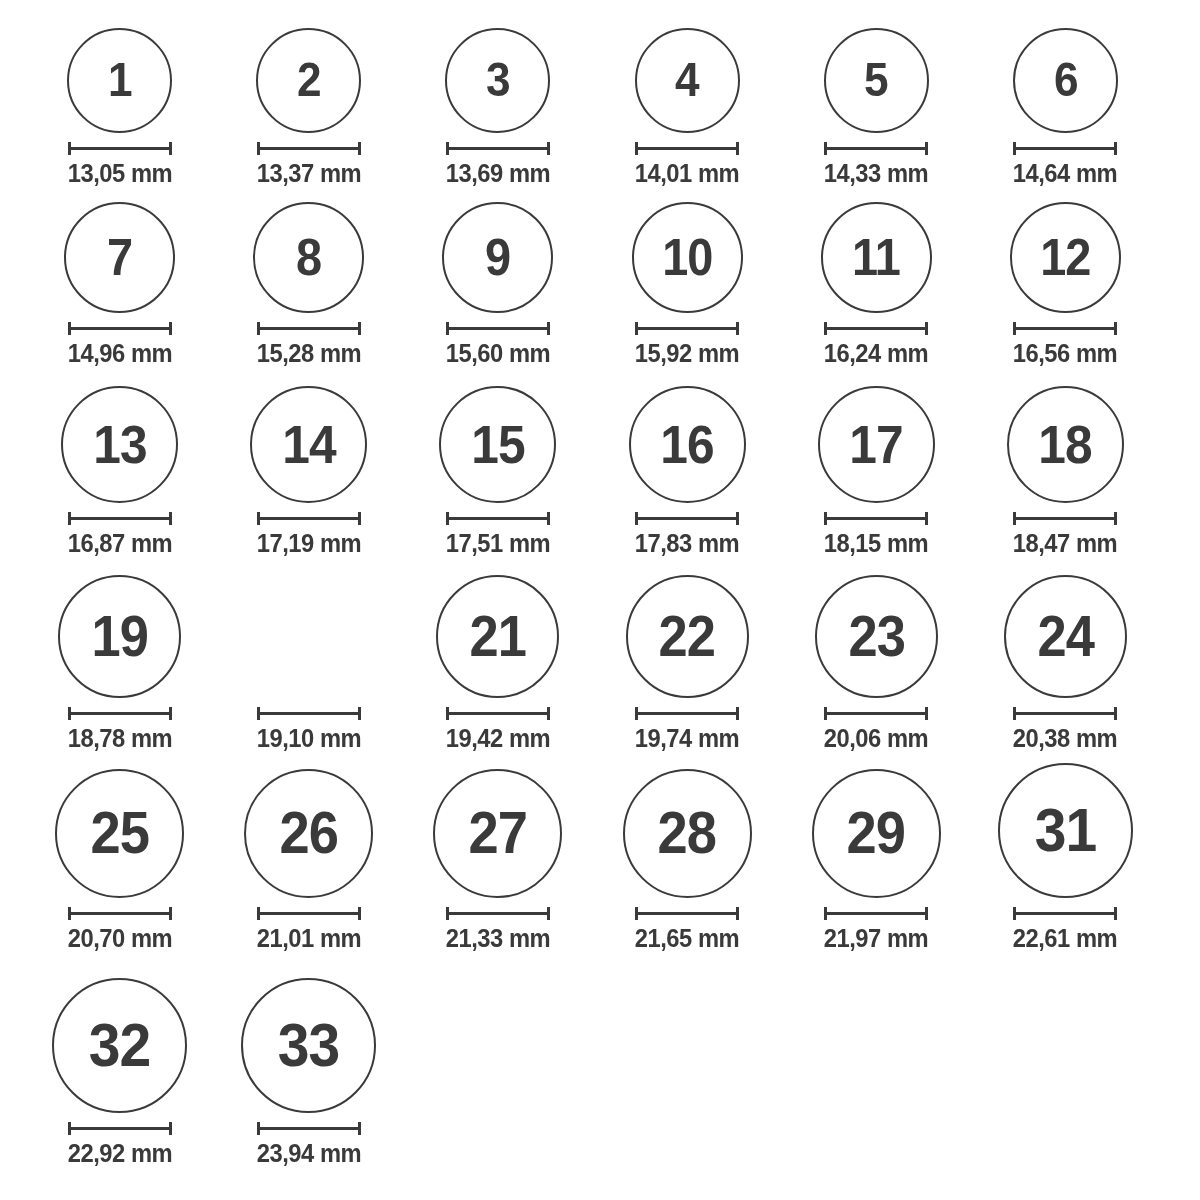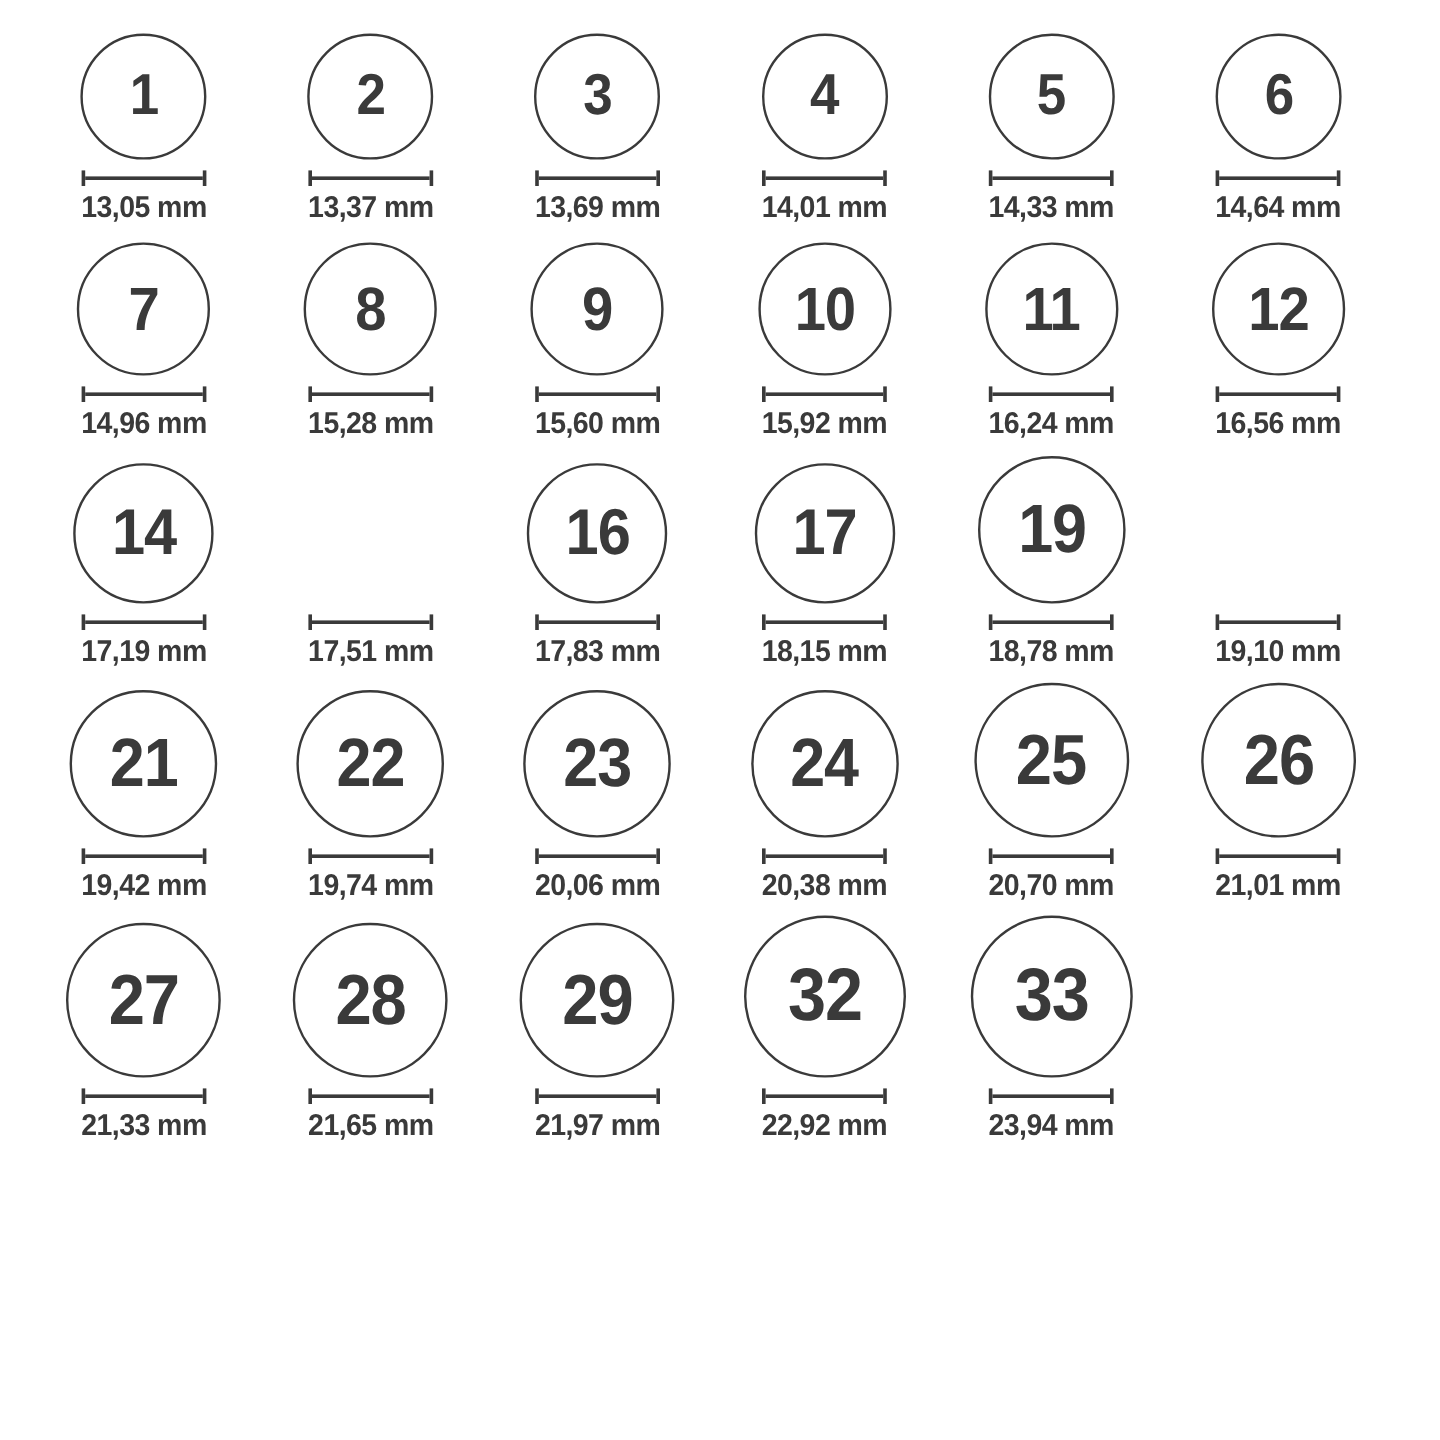--- a/index.html
+++ b/index.html
@@ -159,50 +159,67 @@
   </div>
 
   <div class="cell">
     <div class="circle" style="width: 111px; height: 111px;">
       <span class="num" style="font-size: 51px;">12</span>
     </div>
     <div class="dim"></div>
     <div class="label">16,56 mm</div>
   </div>
 
+  <div class="cell">
+    <div class="circle" style="width: 117px; height: 117px;">
+      <span class="num" style="font-size: 54px;">13</span>
+    </div>
+    <div class="dim"></div>
+    <div class="label">16,87 mm</div>
+  </div>
 
   <div class="cell">
     <div class="circle" style="width: 117px; height: 117px;">
       <span class="num" style="font-size: 54px;">14</span>
     </div>
     <div class="dim"></div>
     <div class="label">17,19 mm</div>
   </div>
 
   <div class="cell">
+    <div class="circle" style="width: 117px; height: 117px;">
+      <span class="num" style="font-size: 54px;">15</span>
+    </div>
     <div class="dim"></div>
     <div class="label">17,51 mm</div>
   </div>
 
   <div class="cell">
     <div class="circle" style="width: 117px; height: 117px;">
       <span class="num" style="font-size: 54px;">16</span>
     </div>
     <div class="dim"></div>
     <div class="label">17,83 mm</div>
   </div>
 
   <div class="cell">
     <div class="circle" style="width: 117px; height: 117px;">
       <span class="num" style="font-size: 54px;">17</span>
     </div>
     <div class="dim"></div>
     <div class="label">18,15 mm</div>
   </div>
 
+  <div class="cell">
+    <div class="circle" style="width: 117px; height: 117px;">
+      <span class="num" style="font-size: 54px;">18</span>
+    </div>
+    <div class="dim"></div>
+    <div class="label">18,47 mm</div>
+  </div>
 
   <div class="cell">
     <div class="circle" style="width: 123px; height: 123px;">
       <span class="num" style="font-size: 57px;">19</span>
     </div>
     <div class="dim"></div>
     <div class="label">18,78 mm</div>
   </div>
 
   <div class="cell">
@@ -276,20 +293,27 @@
 
   <div class="cell">
     <div class="circle" style="width: 129px; height: 129px; text-align: right;">
       <span class="num" style="font-size: 59px;">29</span>
     </div>
     <div class="dim"></div>
     <div class="label">21,97 mm</div>
   </div>
 
 
+  <div class="cell">
+    <div class="circle" style="width: 135px; height: 135px;">
+      <span class="num" style="font-size: 62px;">31</span>
+    </div>
+    <div class="dim"></div>
+    <div class="label">22,61 mm</div>
+  </div>
 
   <div class="cell">
     <div class="circle" style="width: 135px; height: 135px; align-items: center;">
       <span class="num" style="font-size: 62px;">32</span>
     </div>
     <div class="dim"></div>
     <div class="label">22,92 mm</div>
   </div>
 
   <div class="cell">

